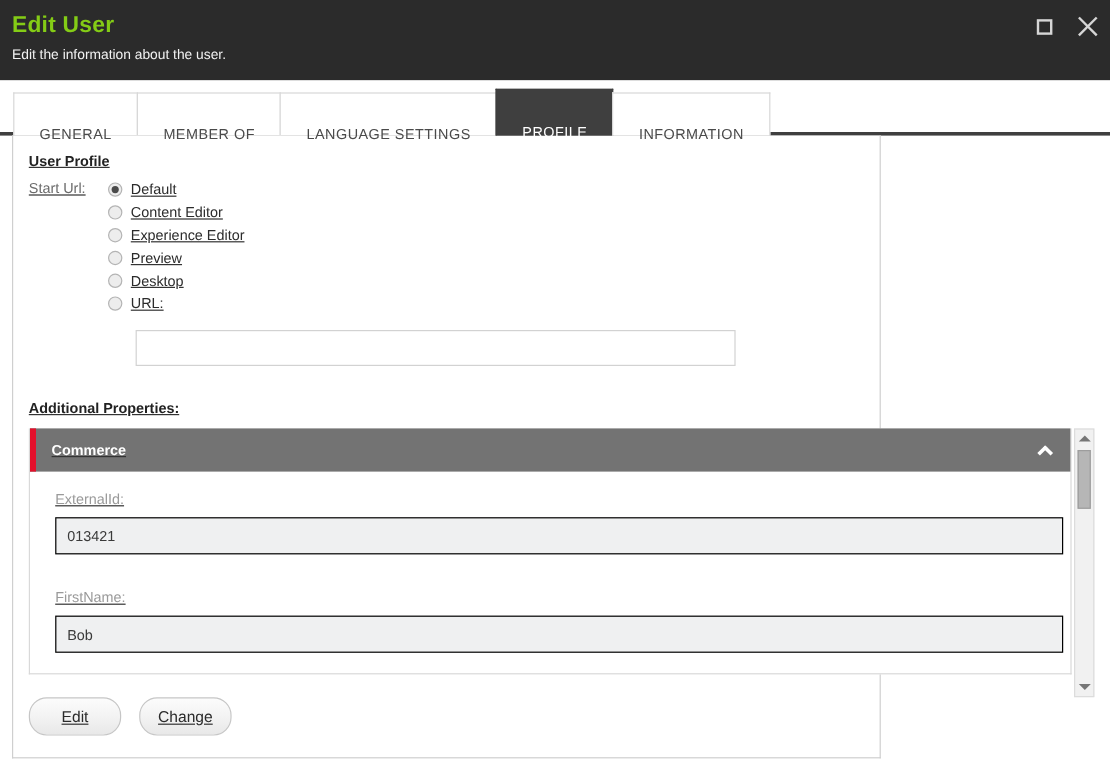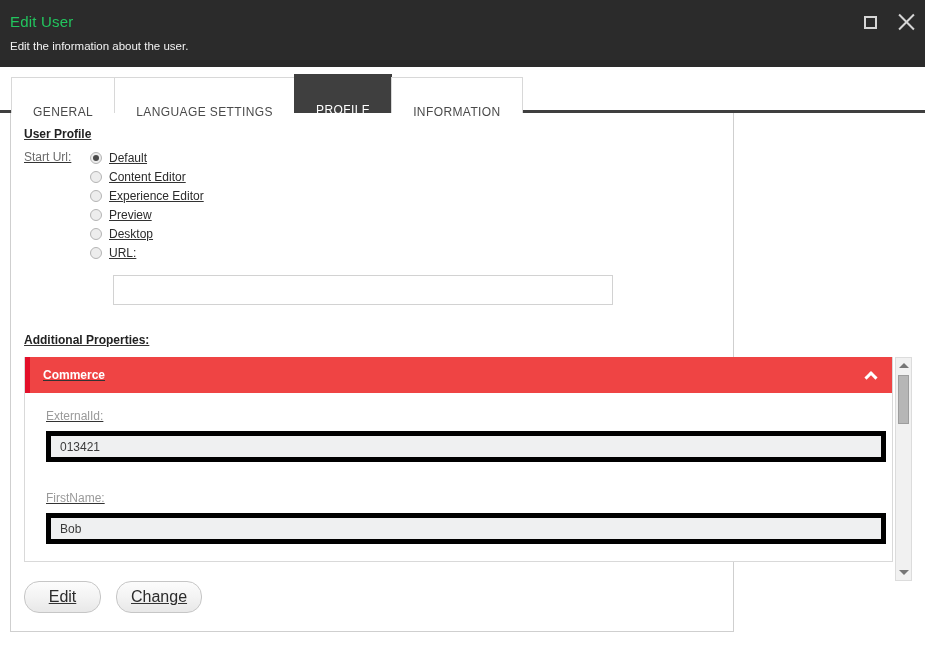--- a/index.html
+++ b/index.html
@@ -18,23 +18,23 @@
 
   
   .titlebar {
     position: relative;
     height: 67px;
     background: #2b2b2b;
     box-sizing: border-box;
     padding: 11px 0 0 10px;
   }
   .titlebar .title {
-    color: #22c55e;
-    font-size: 15px;
-    font-weight: normal;
+    color: #84cc16;
+    font-size: 19px;
+    font-weight: bold;
     line-height: 22px;
     letter-spacing: 0.2px;
   }
   .titlebar .subtitle {
     color: #f2f2f2;
     font-size: 11.5px;
     line-height: 14px;
     margin-top: 6px;
   }
   .win-controls {
@@ -226,21 +226,21 @@
     position: relative;
     width: 869px;
     border: 1px solid #d9d9d9;
     border-top: none;
     background: #ffffff;
     box-sizing: border-box;
   }
   .acc-header {
     position: relative;
     height: 36px;
-    background: #ef4444;
+    background: #737373;
     display: flex;
     align-items: center;
     padding-left: 18px;
     box-sizing: border-box;
     cursor: pointer;
   }
   .acc-header::before {
     content: "";
     position: absolute;
     left: 0;
@@ -285,21 +285,21 @@
   .field-label {
     color: #9a9a9a;
     font-size: 12px;
     margin-bottom: 8px;
   }
   .field-input {
     width: 840px;
     height: 31px;
     box-sizing: border-box;
     background: #eff0f1;
-    border: 5px solid #000000;
+    border: 1px solid #000000;
     padding: 0 9px;
     font-family: "Liberation Sans", sans-serif;
     font-size: 12px;
     color: #3a3a3a;
     outline: none;
   }
 
   
   .scrollbar {
     position: absolute;
@@ -351,21 +351,21 @@
     display: flex;
     gap: 15px;
   }
   .btn {
     min-width: 77px;
     height: 32px;
     border: 1px solid #c6c6c6;
     border-radius: 15px;
     background: linear-gradient(to bottom, #fcfcfc 0%, #f3f3f3 50%, #e8e8e8 100%);
     font-family: "Liberation Sans", sans-serif;
-    font-size: 16px;
+    font-size: 13px;
     color: #2b2b2b;
     cursor: pointer;
     padding: 0 14px;
   }
 </style>
 </head>
 <body>
 
 <div class="titlebar">
   <div class="title">Edit User</div>
@@ -375,20 +375,21 @@
       <span class="ico-maximize"></span>
     </div>
     <div class="win-btn">
       <span class="ico-close"></span>
     </div>
   </div>
 </div>
 
 <div class="tabstrip">
   <div class="tab">GENERAL</div>
+  <div class="tab">MEMBER OF</div>
   <div class="tab">LANGUAGE SETTINGS</div>
   <div class="tab active">PROFILE</div>
   <div class="tab">INFORMATION</div>
 </div>
 
 <div class="content">
 
   <div class="section-title">User Profile</div>
 
   <div class="startrow">

